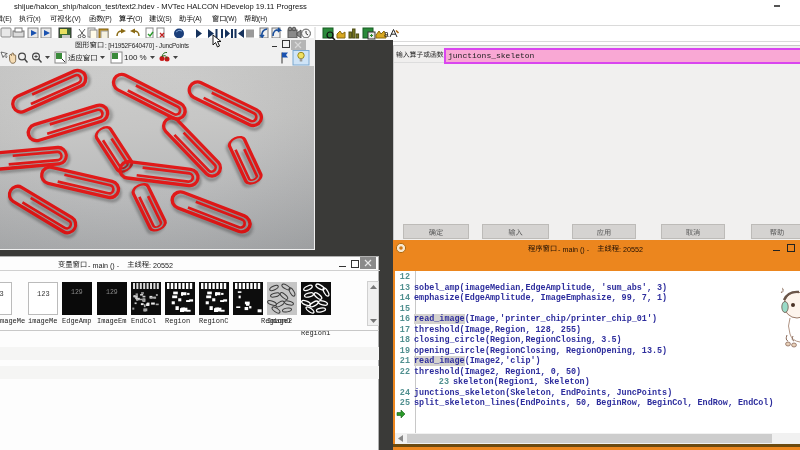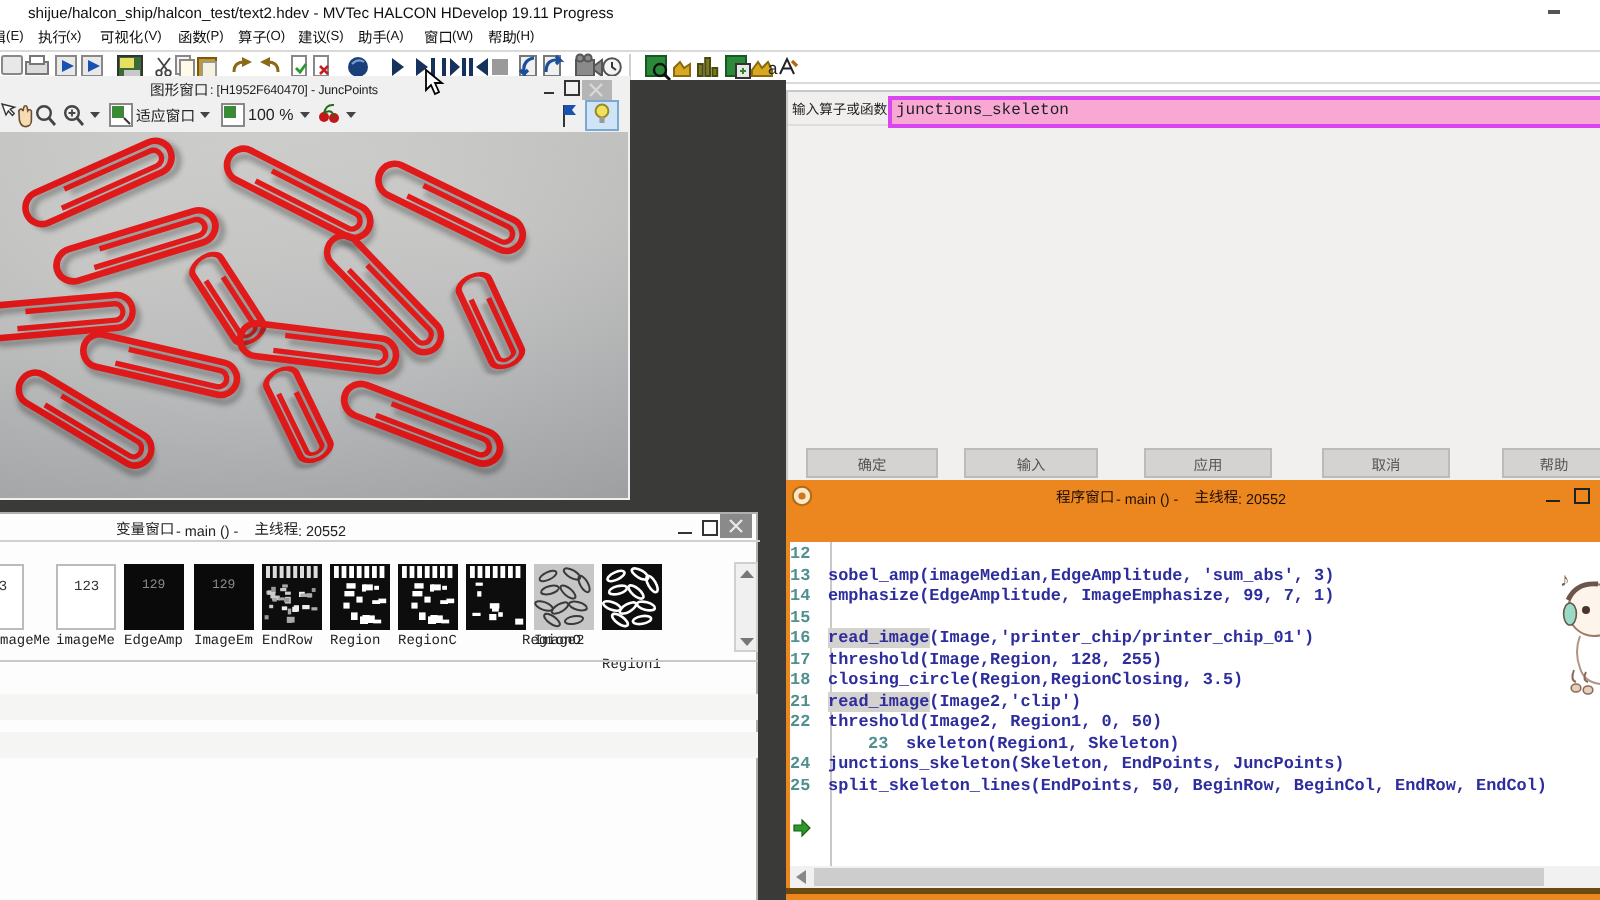--- a/index.html
+++ b/index.html
@@ -1,18 +1,18 @@
 <!DOCTYPE html>
 <html><head><meta charset="utf-8">
 <style>
   html,body{margin:0;padding:0;}
   body{width:800px;height:450px;overflow:hidden;position:relative;background:#fff;
        font-family:"Liberation Sans",sans-serif;}
   .abs{position:absolute;}
-  .ln{display:inline-block;width:15px;text-align:left;color:#519090;padding-right:4px;}
+  .ln{display:inline-block;width:15px;text-align:right;color:#519090;padding-right:4px;}
   .cd{color:#2d2d9d;}
   .hl{background:#d4d2ce;}
   .btn{position:absolute;top:224px;height:15px;background:#d5d3d1;border:1px solid #bdbbb8;box-sizing:border-box;}
 </style>
 </head>
 <body>
 <div class="abs" style="left:0;top:2px;width:800px;height:10px;font-size:7.6px;color:#111;white-space:nowrap;padding-left:14px;">shijue/halcon_ship/halcon_test/text2.hdev - MVTec HALCON HDevelop 19.11 Progress</div>
 <div class="abs" style="left:774px;top:5px;width:6px;height:2px;background:#555;"></div>
 <span class="abs" style="left:3px;top:15px;font-size:6.6px;color:#111;">(E)</span>
 <span class="abs" style="left:33px;top:15px;font-size:6.6px;color:#111;">(x)</span>
@@ -238,20 +238,21 @@
 <div class="abs" style="left:2px;top:31px;width:405px;height:162px;background:#ffffff;overflow:hidden;">
 <div class="abs" style="left:19.5px;top:0;width:1px;height:162px;background:#c8c8c8;"></div>
 <div class="abs" style="left:0;top:1px;font-family:'Liberation Mono',monospace;font-size:8.45px;font-weight:bold;">
 <div style="height:10.5px;line-height:10.5px;white-space:pre;"><span class="ln">12</span><span class="cd"></span></div>
 <div style="height:10.5px;line-height:10.5px;white-space:pre;"><span class="ln">13</span><span class="cd">sobel_amp(imageMedian,EdgeAmplitude, 'sum_abs', 3)</span></div>
 <div style="height:10.5px;line-height:10.5px;white-space:pre;"><span class="ln">14</span><span class="cd">emphasize(EdgeAmplitude, ImageEmphasize, 99, 7, 1)</span></div>
 <div style="height:10.5px;line-height:10.5px;white-space:pre;"><span class="ln">15</span><span class="cd"></span></div>
 <div style="height:10.5px;line-height:10.5px;white-space:pre;"><span class="ln">16</span><span class="cd"><span class="hl">read_image</span>(Image,'printer_chip/printer_chip_01')</span></div>
 <div style="height:10.5px;line-height:10.5px;white-space:pre;"><span class="ln">17</span><span class="cd">threshold(Image,Region, 128, 255)</span></div>
 <div style="height:10.5px;line-height:10.5px;white-space:pre;"><span class="ln">18</span><span class="cd">closing_circle(Region,RegionClosing, 3.5)</span></div>
+<div style="height:10.5px;line-height:10.5px;white-space:pre;"><span class="ln">19</span><span class="cd">opening_circle(RegionClosing, RegionOpening, 13.5)</span></div>
 <div style="height:10.5px;line-height:10.5px;white-space:pre;"><span class="ln">21</span><span class="cd"><span class="hl">read_image</span>(Image2,'clip')</span></div>
 <div style="height:10.5px;line-height:10.5px;white-space:pre;"><span class="ln">22</span><span class="cd">threshold(Image2, Region1, 0, 50)</span></div>
 <div style="height:10.5px;line-height:10.5px;white-space:pre;margin-left:39px;"><span class="ln">23</span><span class="cd">skeleton(Region1, Skeleton)</span></div>
 <div style="height:10.5px;line-height:10.5px;white-space:pre;"><span class="ln">24</span><span class="cd">junctions_skeleton(Skeleton, EndPoints, JuncPoints)</span></div>
 <div style="height:10.5px;line-height:10.5px;white-space:pre;"><span class="ln">25</span><span class="cd">split_skeleton_lines(EndPoints, 50, BeginRow, BeginCol, EndRow, EndCol)</span></div>
 </div>
 <svg class="abs" style="left:1px;top:138px;" width="10" height="10">
         <path d="M1 3.5 h4 v-2.5 l4 4 -4 4 v-2.5 h-4z" fill="#2a9a2a" stroke="#186018" stroke-width=".6"></path>
       </svg>
 <svg class="abs" style="left:385px;top:12px;" width="20" height="70" viewBox="0 0 20 70">
@@ -332,21 +333,21 @@
     <rect x="4.2" y="14.0" width="2.5" height="3.2" fill="#ccc"></rect>
     <rect x="5.2" y="17.0" width="2.2" height="1.8" fill="#aaa"></rect>
     <rect x="22.6" y="14.6" width="2.5" height="2.2" fill="#aaa"></rect>
     <rect x="24.9" y="12.0" width="1.9" height="2.0" fill="#999"></rect>
     <rect x="1.3" y="25.6" width="2.0" height="2.1" fill="#999"></rect>
     <rect x="11.5" y="16.4" width="2.9" height="3.4" fill="#ccc"></rect>
     <rect x="12.4" y="26.4" width="3.9" height="2.9" fill="#aaa"></rect>
     <rect x="11.0" y="16.9" width="2.7" height="2.3" fill="#999"></rect>
     <rect x="2.7" y="13.2" width="1.9" height="2.2" fill="#ccc"></rect>
   </svg>
-<span class="abs" style="left:131px;top:317px;font-size:7px;font-family:'Liberation Mono',monospace;color:#222;white-space:nowrap;">EndRow</span>
+<span class="abs" style="left:131px;top:317px;font-size:7px;font-family:'Liberation Mono',monospace;color:#222;white-space:nowrap;">EndCol</span>
 <svg class="abs" style="left:165px;top:282px;background:#0d0d0d;" width="30" height="33">
     <rect x="2.0" y="1" width="2.4" height="6" fill="#fff"></rect>
     <rect x="5.8" y="1" width="2.4" height="6" fill="#fff"></rect>
     <rect x="9.6" y="1" width="2.4" height="6" fill="#fff"></rect>
     <rect x="13.4" y="1" width="2.4" height="6" fill="#fff"></rect>
     <rect x="17.2" y="1" width="2.4" height="6" fill="#fff"></rect>
     <rect x="21.0" y="1" width="2.4" height="6" fill="#fff"></rect>
     <rect x="24.8" y="1" width="2.4" height="6" fill="#fff"></rect>
     <rect x="6.7" y="19.3" width="3.1" height="3.0" fill="#fff"></rect>
     <rect x="16.0" y="10.2" width="2.0" height="3.6" fill="#fff"></rect>

